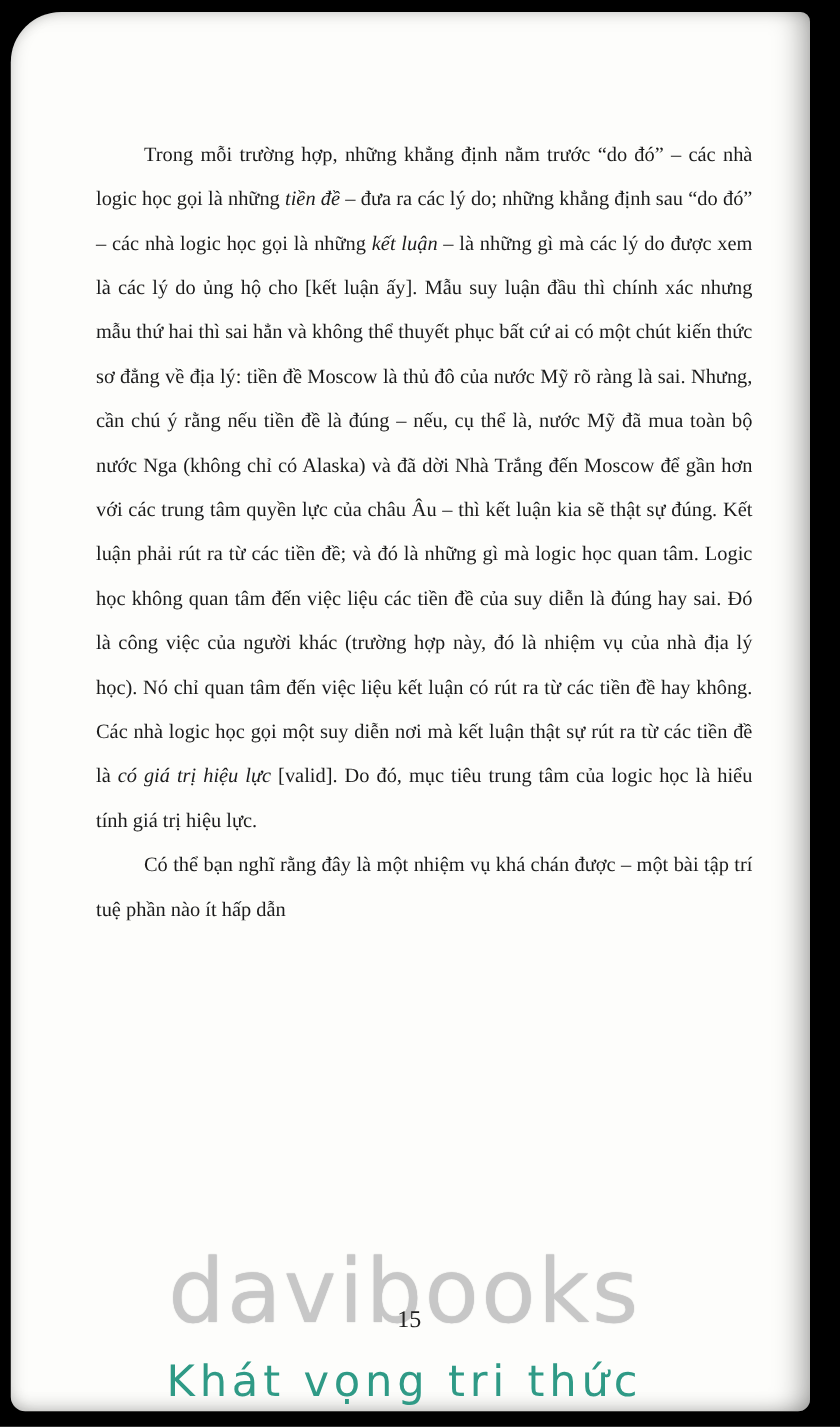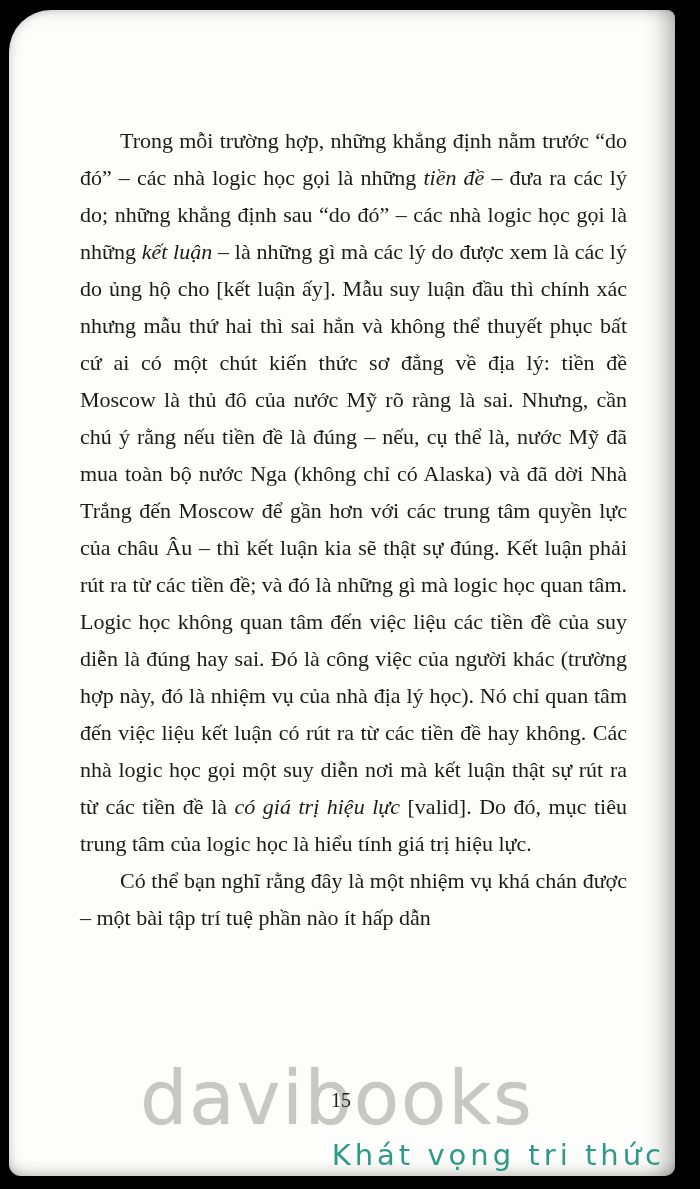--- a/index.html
+++ b/index.html
@@ -28,25 +28,24 @@
       inset 10px 0 14px -10px rgba(0,0,0,0.18),
       inset 0 -10px 16px -10px rgba(0,0,0,0.22),
       inset 0 8px 12px -10px rgba(0,0,0,0.18);
   }
   .text-block {
     position: absolute;
     left: 71px;
     top: 100px;
     width: 547px;
     color: #1b1b1b;
-    font-size: 22px;
+    font-size: 17px;
     line-height: 37px;
     text-align: justify;
     z-index: 2;
-    margin-top: 12px;
   }
   .text-block p {
     margin: 0;
     text-indent: 40px;
   }
   .text-block em {
     font-style: italic;
   }
   .page-number {
     position: absolute;
@@ -71,25 +70,24 @@
   .wm-brand {
     font-family: "DejaVu Sans", sans-serif;
     font-size: 74px;
     line-height: 1.05;
     color: #c7c7c7;
     letter-spacing: 2px;
     text-shadow: 0 0 1px #bdbdbd;
   }
   .wm-slogan {
     font-family: "DejaVu Sans", sans-serif;
-    font-size: 29px;
+    font-size: 36px;
     letter-spacing: 4px;
     color: #2f9a86;
-    margin-top: 0;
-    text-align: right;
+    margin-top: 14px;
   }
 </style>
 </head>
 <body>
 
 <div class="page">
 
   <div class="text-block" id="paragraphs">
       <p><span>Trong mỗi trường hợp, những khẳng định nằm trước “do đó” – các nhà logic học gọi là những </span><em>tiền đề</em><span> – đưa ra các lý do; những khẳng định sau “do đó” – các nhà logic học gọi là những </span><em>kết luận</em><span> – là những gì mà các lý do được xem là các lý do ủng hộ cho [kết luận ấy]. Mẫu suy luận đầu thì chính xác nhưng mẫu thứ hai thì sai hẳn và không thể thuyết phục bất cứ ai có một chút kiến thức sơ đẳng về địa lý: tiền đề Moscow là thủ đô của nước Mỹ rõ ràng là sai. Nhưng, cần chú ý rằng nếu tiền đề là đúng – nếu, cụ thể là, nước Mỹ đã mua toàn bộ nước Nga (không chỉ có Alaska) và đã dời Nhà Trắng đến Moscow để gần hơn với các trung tâm quyền lực của châu Âu – thì kết luận kia sẽ thật sự đúng. Kết luận phải rút ra từ các tiền đề; và đó là những gì mà logic học quan tâm. Logic học không quan tâm đến việc liệu các tiền đề của suy diễn là đúng hay sai. Đó là công việc của người khác (trường hợp này, đó là nhiệm vụ của nhà địa lý học). Nó chỉ quan tâm đến việc liệu kết luận có rút ra từ các tiền đề hay không. Các nhà logic học gọi một suy diễn nơi mà kết luận thật sự rút ra từ các tiền đề là </span><em>có giá trị hiệu lực</em><span> [valid]. Do đó, mục tiêu trung tâm của logic học là hiểu tính giá trị hiệu lực.</span></p>
       <p><span>Có thể bạn nghĩ rằng đây là một nhiệm vụ khá chán được – một bài tập trí tuệ phần nào ít hấp dẫn</span></p>

